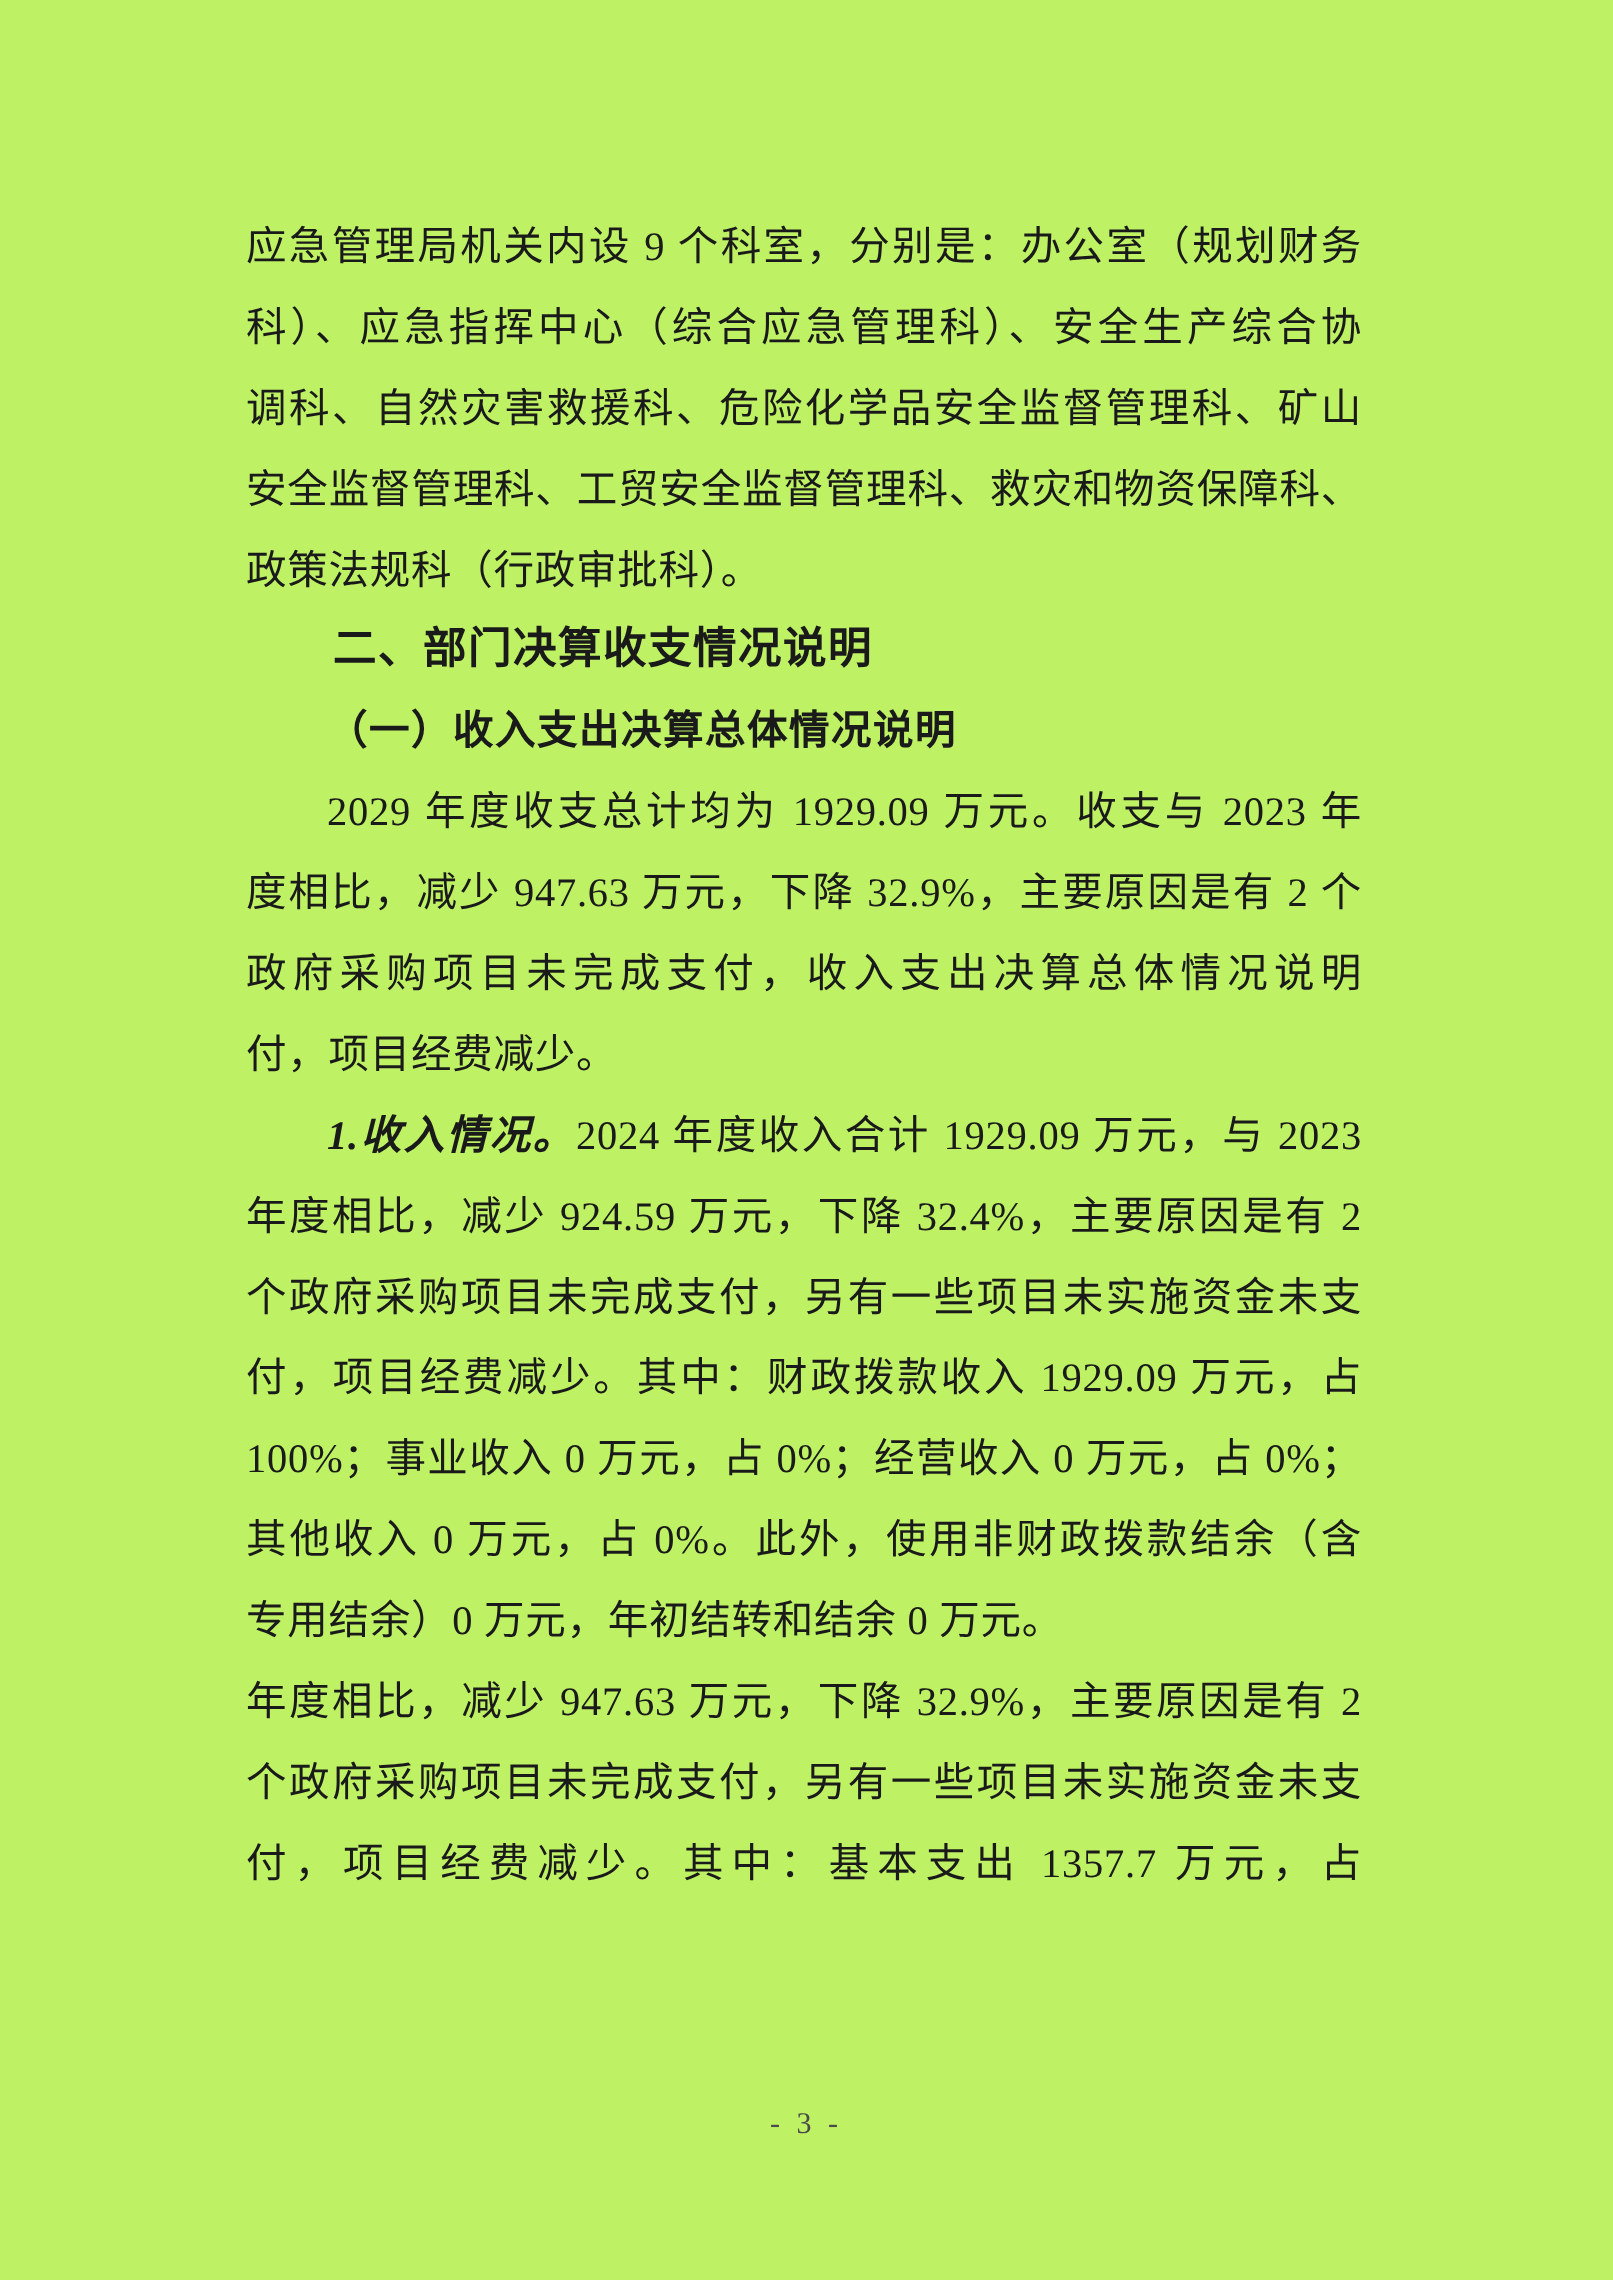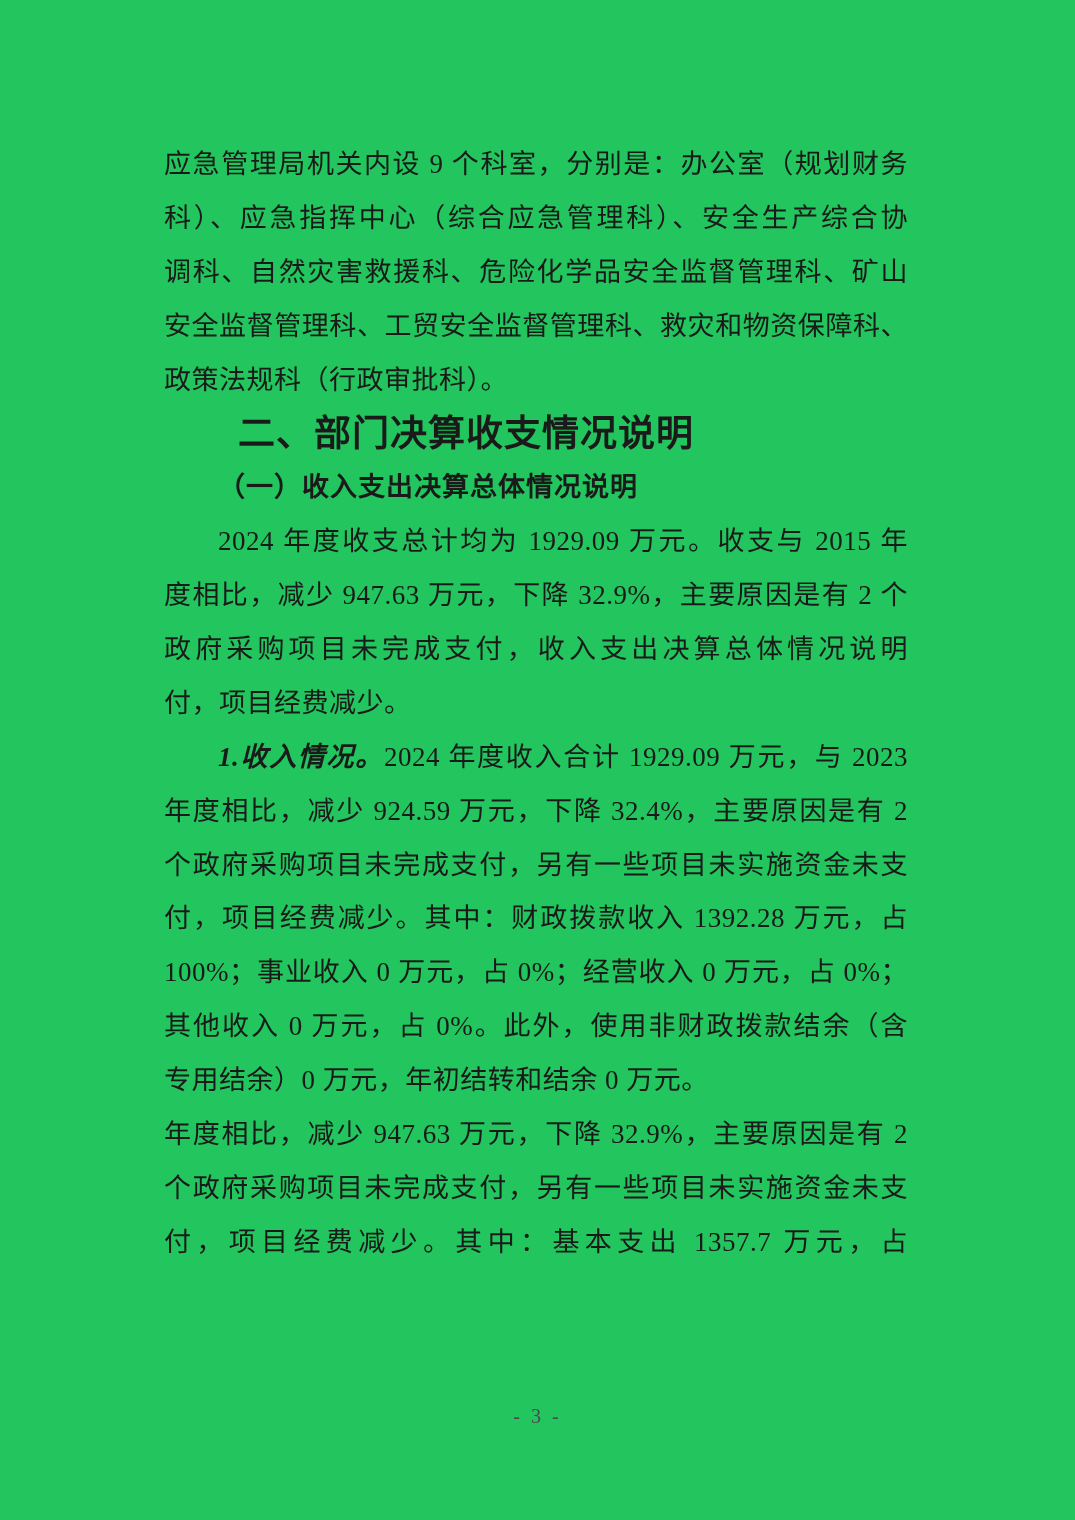--- a/index.html
+++ b/index.html
@@ -4,42 +4,42 @@
 <style>
   html, body { margin: 0; padding: 0; }
   body {
     width: 1075px; height: 1520px;
     background: #ffffff;
     font-family: "Liberation Serif", "DejaVu Serif", serif;
     color: #1a1a1a;
     position: relative;
     overflow: hidden;
   }
-  .page { position: absolute; inset: 0; background: #22c55e; }
+  .page { position: absolute; inset: 0; background: #bef264; }
   .content {
     position: absolute;
     left: 164px; top: 138px;
     width: 744px;
   }
   .line {
     font-size: 27px;
     line-height: 53.9px;
     height: 53.9px;
     text-align: justify;
     text-align-last: left;
     overflow: hidden;
     letter-spacing: 0.5px;
   }
   .line.fill { text-align-last: justify; }
   .line.indent { text-indent: 2em; }
   .lead { font-weight: bold; font-style: italic; }
   .line.h1 {
     font-family: "Liberation Sans", "DejaVu Sans", sans-serif;
     font-weight: bold;
-    font-size: 37px;
+    font-size: 29px;
     text-indent: 2em;
     text-align-last: left;
     letter-spacing: 1px;
   }
   .line.h2 {
     font-weight: bold;
     font-size: 27px;
     text-indent: 2em;
     text-align-last: left;
     letter-spacing: 1px;
@@ -64,31 +64,31 @@
     <div class="line fill">应急管理局机关内设 9 个科室，分别是：办公室（规划财务</div>
     <div class="line fill">科）、应急指挥中心（综合应急管理科）、安全生产综合协</div>
     <div class="line fill">调科、自然灾害救援科、危险化学品安全监督管理科、矿山</div>
     <div class="line fill">安全监督管理科、工贸安全监督管理科、救灾和物资保障科、</div>
     <div class="line">政策法规科（行政审批科）。</div>
 
     <div class="line h1">二、部门决算收支情况说明</div>
 
     <div class="line h2">（一）收入支出决算总体情况说明</div>
 
-    <div class="line fill indent">2024 年度收支总计均为 1929.09 万元。收支与 2015 年</div>
+    <div class="line fill indent">2029 年度收支总计均为 1929.09 万元。收支与 2023 年</div>
     <div class="line fill">度相比，减少 947.63 万元，下降 32.9%，主要原因是有 2 个</div>
     <div class="line fill">政府采购项目未完成支付，收入支出决算总体情况说明</div>
     <div class="line">付，项目经费减少。</div>
 
     <div class="line fill indent">
       <span class="lead">1.收入情况。</span><span>2024 年度收入合计 1929.09 万元，与 2023</span>
     </div>
     <div class="line fill">年度相比，减少 924.59 万元，下降 32.4%，主要原因是有 2</div>
     <div class="line fill">个政府采购项目未完成支付，另有一些项目未实施资金未支</div>
-    <div class="line fill">付，项目经费减少。其中：财政拨款收入 1392.28 万元，占</div>
+    <div class="line fill">付，项目经费减少。其中：财政拨款收入 1929.09 万元，占</div>
     <div class="line fill">100%；事业收入 0 万元，占 0%；经营收入 0 万元，占 0%；</div>
     <div class="line fill">其他收入 0 万元，占 0%。此外，使用非财政拨款结余（含</div>
     <div class="line">专用结余）0 万元，年初结转和结余 0 万元。</div>
 
     <div class="line fill">年度相比，减少 947.63 万元，下降 32.9%，主要原因是有 2</div>
     <div class="line fill">个政府采购项目未完成支付，另有一些项目未实施资金未支</div>
     <div class="line fill">付，项目经费减少。其中：基本支出 1357.7 万元，占 70.4%；</div>
 
   </main>
 

